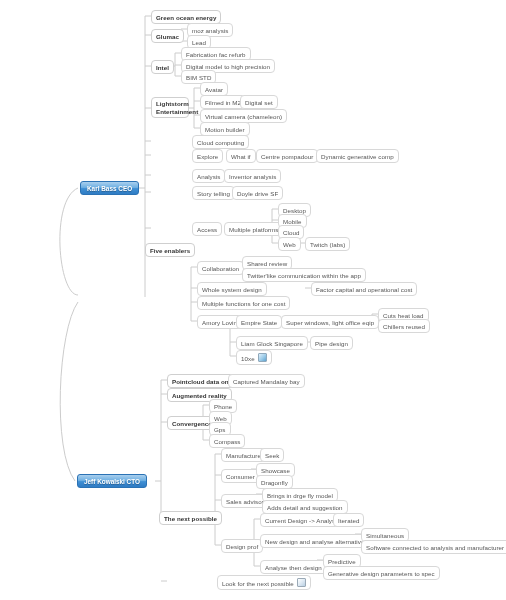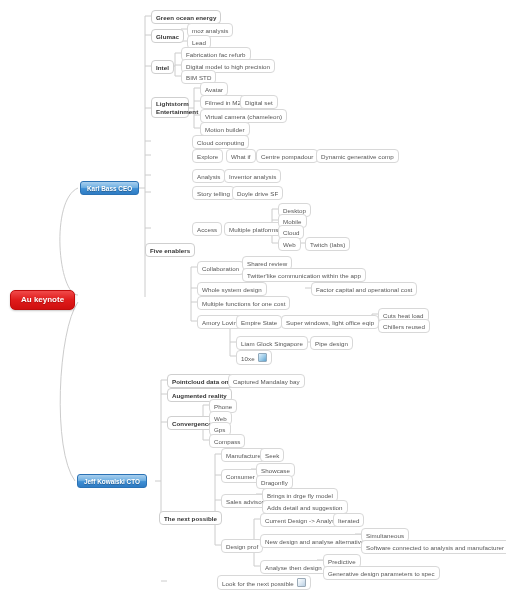--- a/index.html
+++ b/index.html
@@ -206,23 +206,20 @@
       <path d="M355,534 L361,534"></path>
         <path d="M355,546 L361,546"></path>
 
       <path d="M311,566 L317,566"></path>
       <path d="M317,560 L317,571"></path>
       <path d="M317,560 L323,560"></path>
         <path d="M317,571 L323,571"></path>
     </g>
   </svg>
 
-  <div class="root" style="left:10px;top:290px;">
-    <span>Au keynote</span>
-  </div>
 
   <div class="exec" style="left:80px;top:181px;">
     <span>Karl Bass CEO</span>
   </div>
   <div class="exec" style="left:77px;top:474px;">
     <span>Jeff Kowalski CTO</span>
   </div>
 
   <div class="node b" style="left:151px;top:10px;">
     <span>Green ocean energy</span></div>

